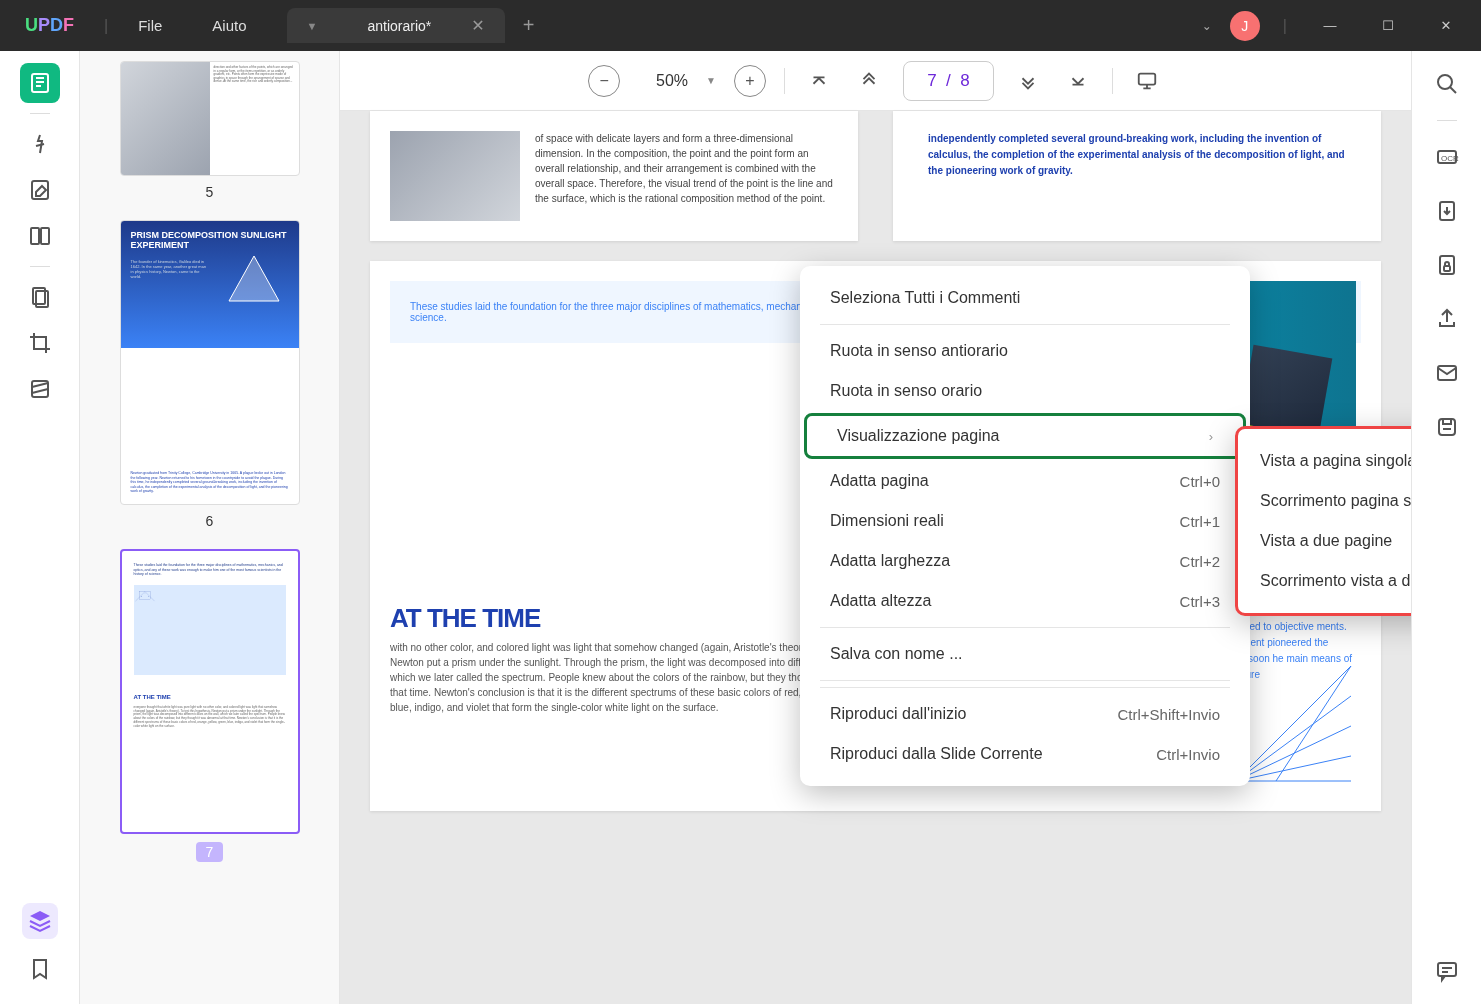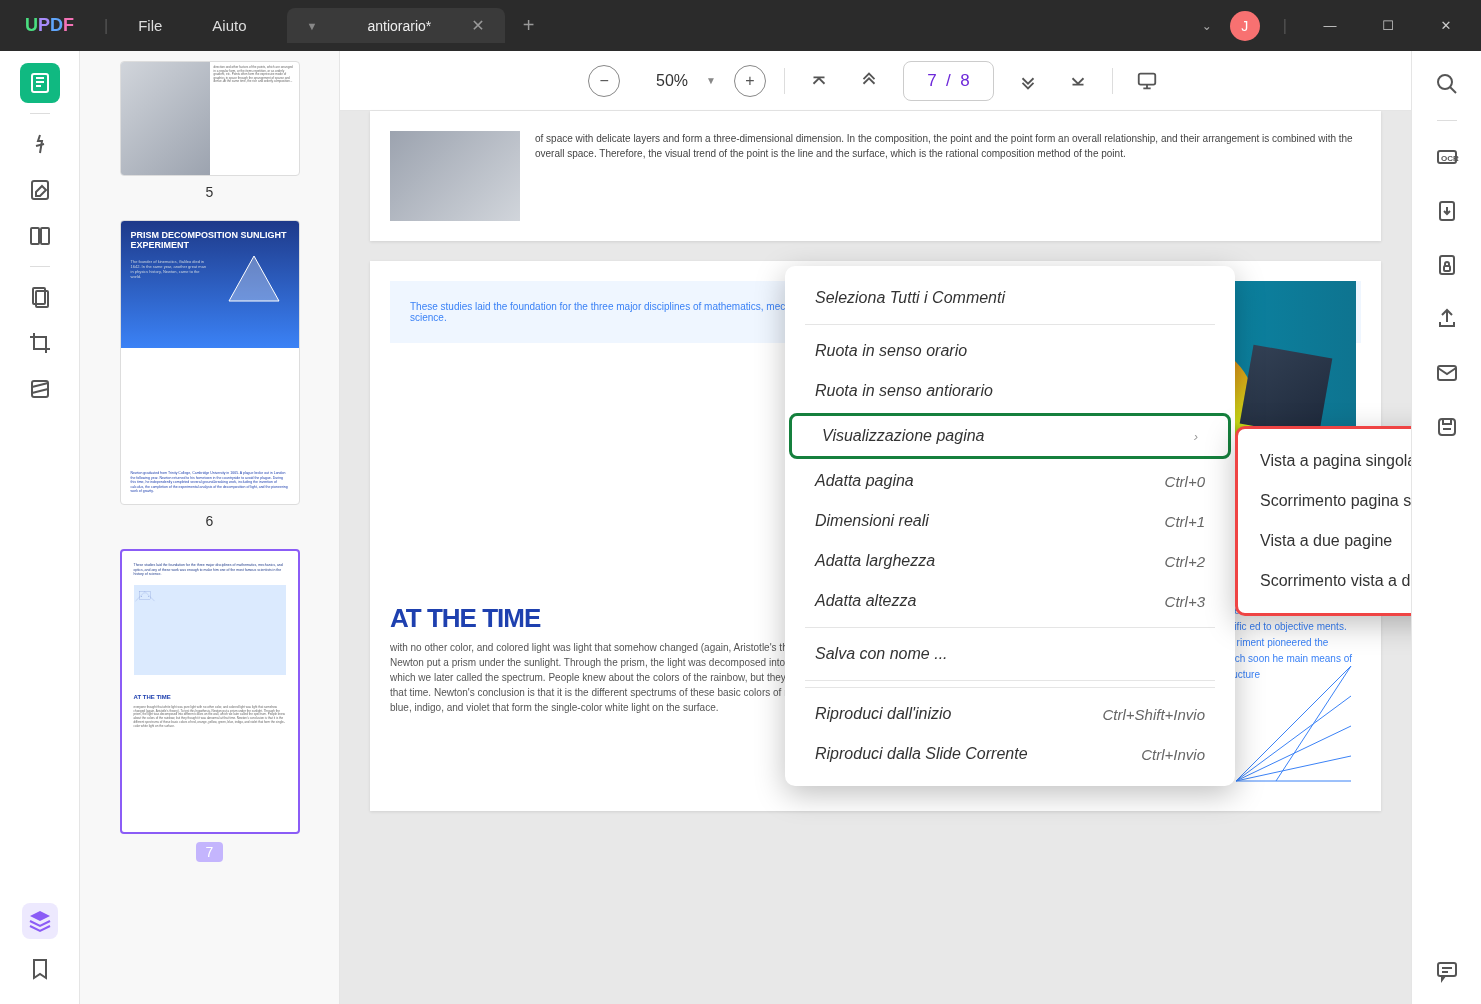--- a/index.html
+++ b/index.html
@@ -72,32 +72,32 @@
 .page2-box-txt { font-size: 10px; color: #3b82f6; }
 .page2-prism { width: 270px; height: 270px; background: linear-gradient(90deg,#0891b2,#0e7490); position: absolute; right: 25px; top: 20px; }
 .rainbow-disc { position: absolute; left: 30px; top: 60px; width: 140px; height: 140px; border-radius: 50%; background: conic-gradient(red,orange,yellow,green,cyan,blue,violet,red); opacity: 0.85; }
 .prism-shape { position: absolute; right: 30px; top: 70px; width: 80px; height: 80px; background: linear-gradient(135deg,#334155,#1e293b); transform: rotate(10deg); }
 .page2-h { font-size: 26px; font-weight: 900; color: #1e40af; margin-top: 260px; letter-spacing: -1px; }
 .page2-body { font-size: 10px; color: #555; line-height: 1.5; margin-top: 6px; max-width: 55%; }
 .page2-side { position: absolute; right: 25px; top: 310px; width: 200px; font-size: 10px; color: #3b82f6; line-height: 1.6; }
 .line-art { position: absolute; right: 25px; bottom: 25px; width: 130px; height: 130px; }
 
 .context-menu { position: absolute; background: #fff; border-radius: 10px; box-shadow: 0 8px 30px rgba(0,0,0,0.25); padding: 12px 0; font-size: 16px; color: #333; z-index: 100; }
-.ctx-main { left: 445px; top: 215px; width: 450px; font-style: italic; }
+.ctx-main { left: 460px; top: 215px; width: 450px; }
 .ctx-item { padding: 11px 30px; display: flex; justify-content: space-between; align-items: center; cursor: pointer; }
 .ctx-shortcut { color: #666; font-size: 15px; }
 .ctx-divider { height: 1px; background: #e5e5e5; margin: 6px 20px; }
 .ctx-highlight { border: 3px solid #15803d; border-radius: 8px; margin: 2px 4px; }
 .ctx-chevron { color: #999; font-size: 13px; }
 
 .ctx-sub { left: 895px; top: 375px; width: 285px; border: 3px solid #ef4444; }
 .ctx-sub .ctx-item { padding: 11px 22px; }
 
 .right-rail { width: 70px; background: #fff; border-left: 1px solid #e5e5e5; display: flex; flex-direction: column; align-items: center; padding-top: 15px; gap: 18px; }
-.rr-btn { width: 36px; height: 36px; display: flex; align-items: center; justify-content: center; cursor: pointer; color: #555; font-weight: bold; }
+.rr-btn { width: 36px; height: 36px; display: flex; align-items: center; justify-content: center; cursor: pointer; color: #555; }
 .rr-divider { width: 20px; height: 1px; background: #ddd; }
 
 svg { width: 22px; height: 22px; }
 .left-rail svg, .right-rail svg { width: 24px; height: 24px; }
 </style>
 </head>
 <body>
 
 <div class="titlebar">
   <div class="logo"><span>U</span><span>P</span><span>D</span><span>F</span></div>
@@ -253,20 +253,23 @@
         </div>
     </div>
 
     <div class="pages-area">
       <div class="page-row">
         <div class="page">
           <div class="page-top-left">
             <div class="page-img"></div>
             <div class="page-text">of space with delicate layers and form a three-dimensional dimension. In the composition, the point and the point form an overall relationship, and their arrangement is combined with the overall space. Therefore, the visual trend of the point is the line and the surface, which is the rational composition method of the point.</div>
           </div>
+        </div>
+        <div class="page">
+          <div class="page-top-right">independently completed several ground-breaking work, including the invention of calculus, the completion of the experimental analysis of the decomposition of light, and the pioneering work of gravity.</div>
         </div>
       </div>
       <div class="page-row">
         <div class="page page2">
           <div class="page2-box">
               <div class="page2-box-txt">These studies laid the foundation for the three major disciplines of mathematics, mechanics, and optics, and any of these work was enough to make him one of the most famous scientists in the history of science.</div>
             </div>
           <div class="page2-prism">
             <div class="rainbow-disc"></div>
             <div class="prism-shape"></div>
@@ -280,24 +283,24 @@
         </div>
       </div>
     </div>
 
     <div class="context-menu ctx-main">
       <div class="ctx-item">
           <span>Seleziona Tutti i Commenti</span>
         </div>
       <div class="ctx-divider"></div>
       <div class="ctx-item">
+          <span>Ruota in senso antiorario</span>
+        </div>
+      <div class="ctx-item">
           <span>Ruota in senso orario</span>
-        </div>
-      <div class="ctx-item">
-          <span>Ruota in senso antiorario</span>
         </div>
       <div class="ctx-highlight">
         <div class="ctx-item">
             <span>Visualizzazione pagina</span>
             <span class="ctx-chevron">›</span>
           </div>
       </div>
       <div class="ctx-item">
           <span>Adatta pagina</span>
           <span class="ctx-shortcut">Ctrl+0</span>

